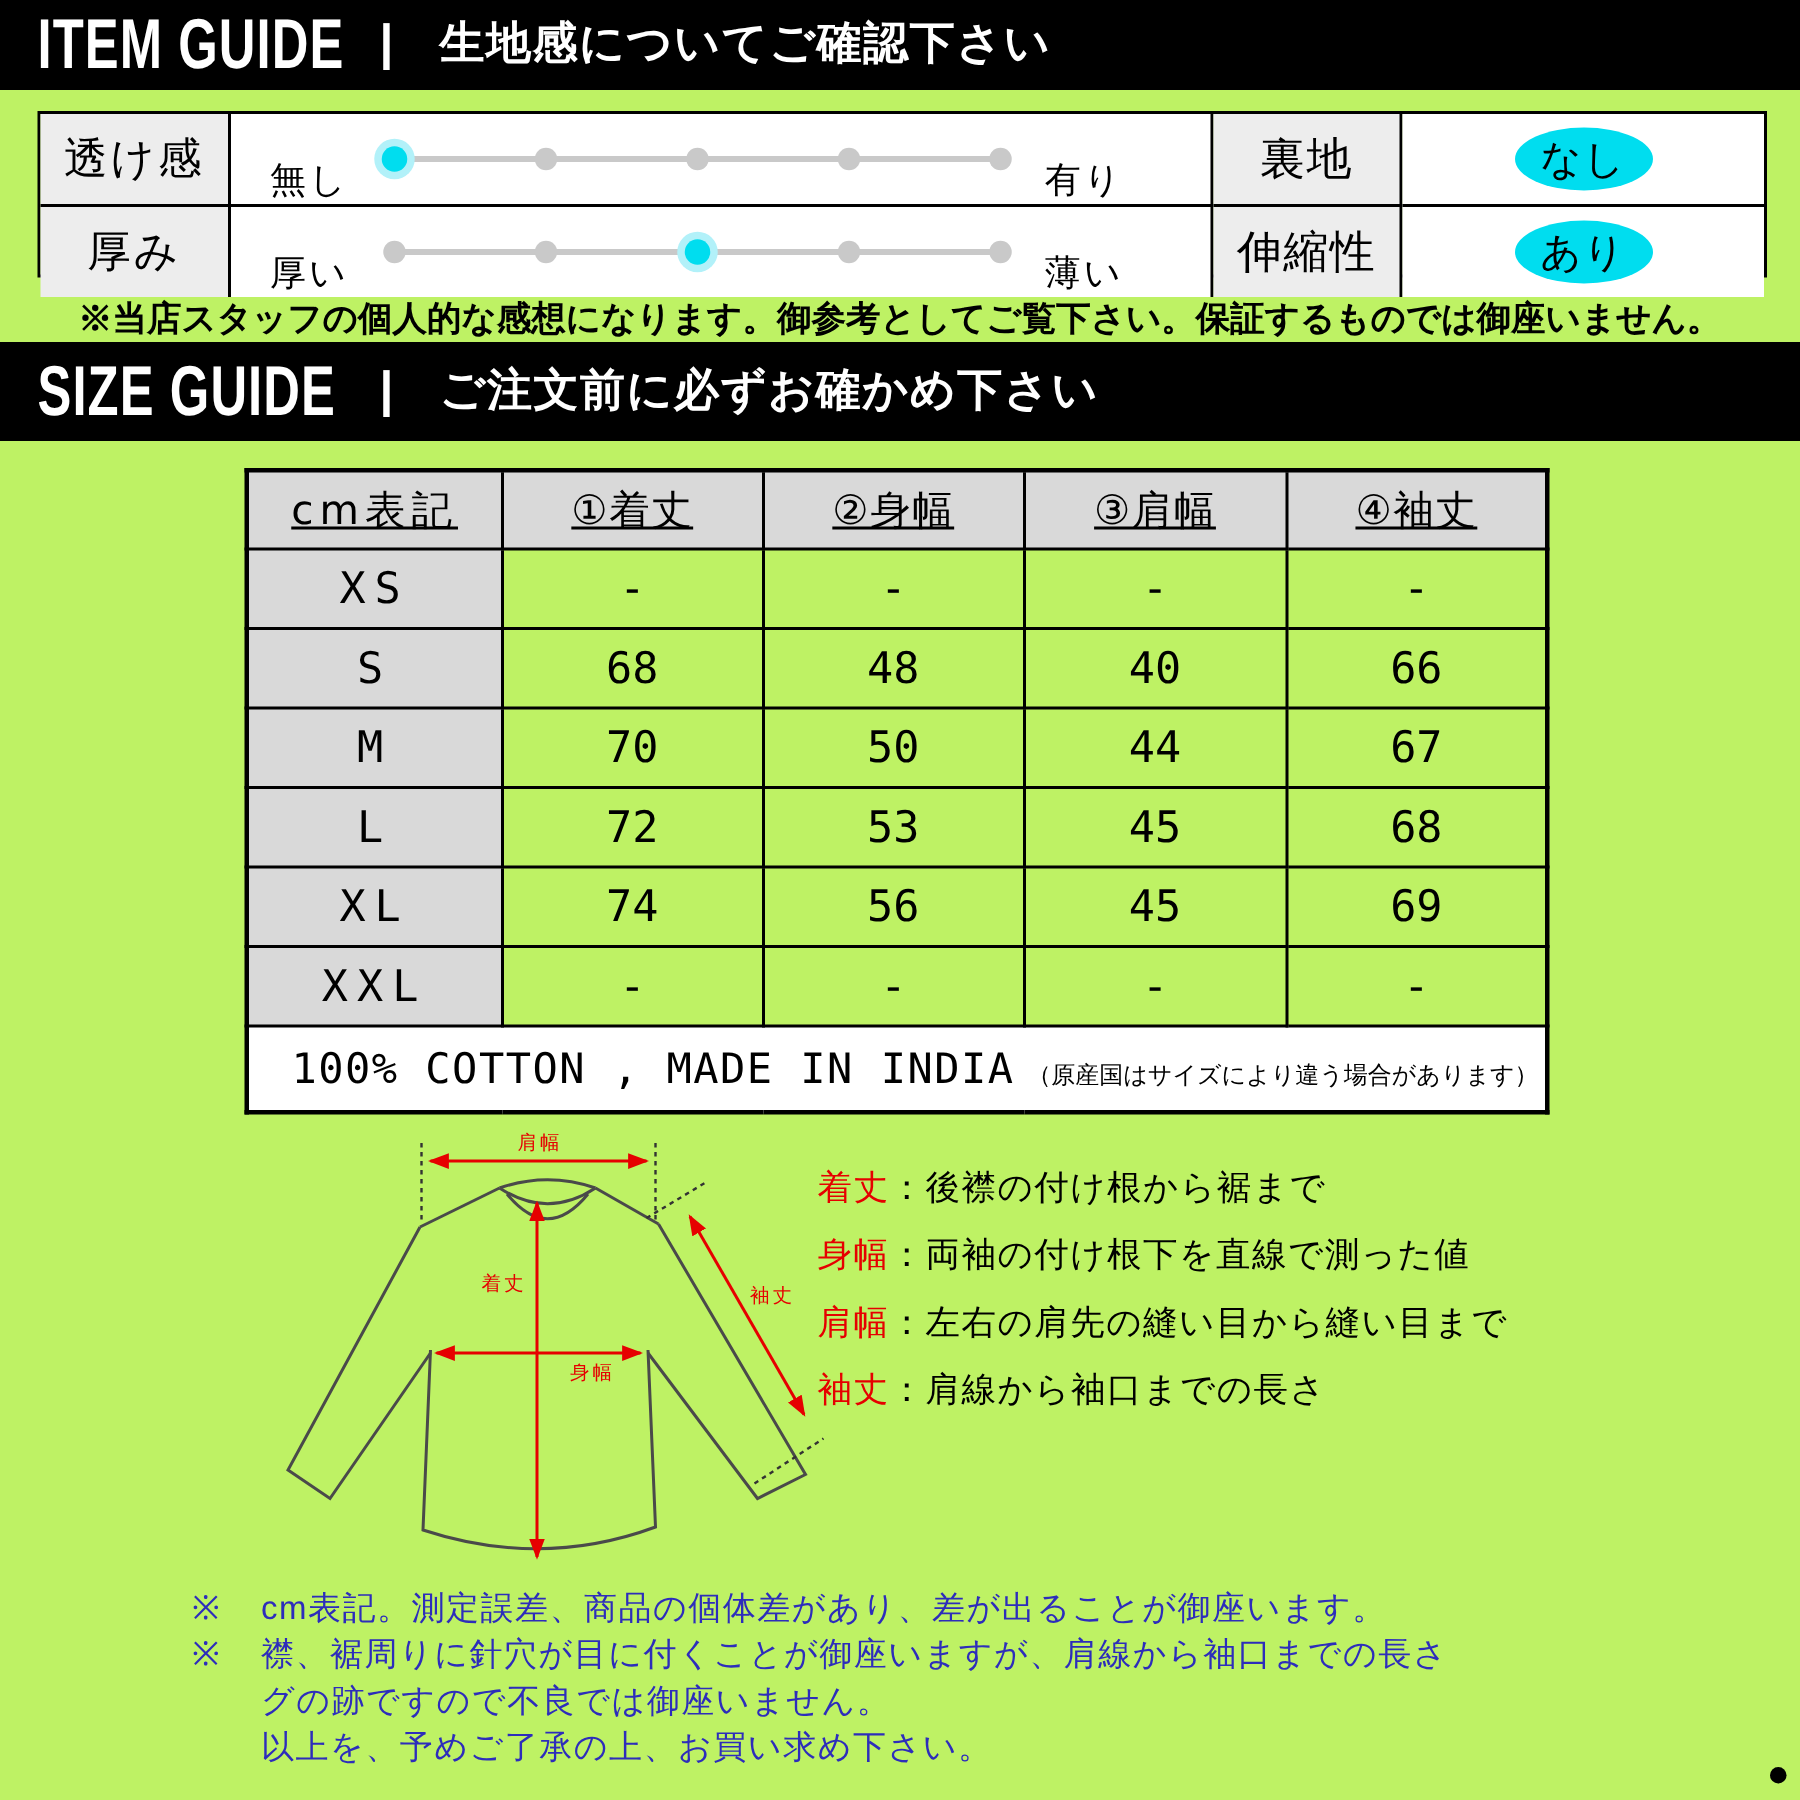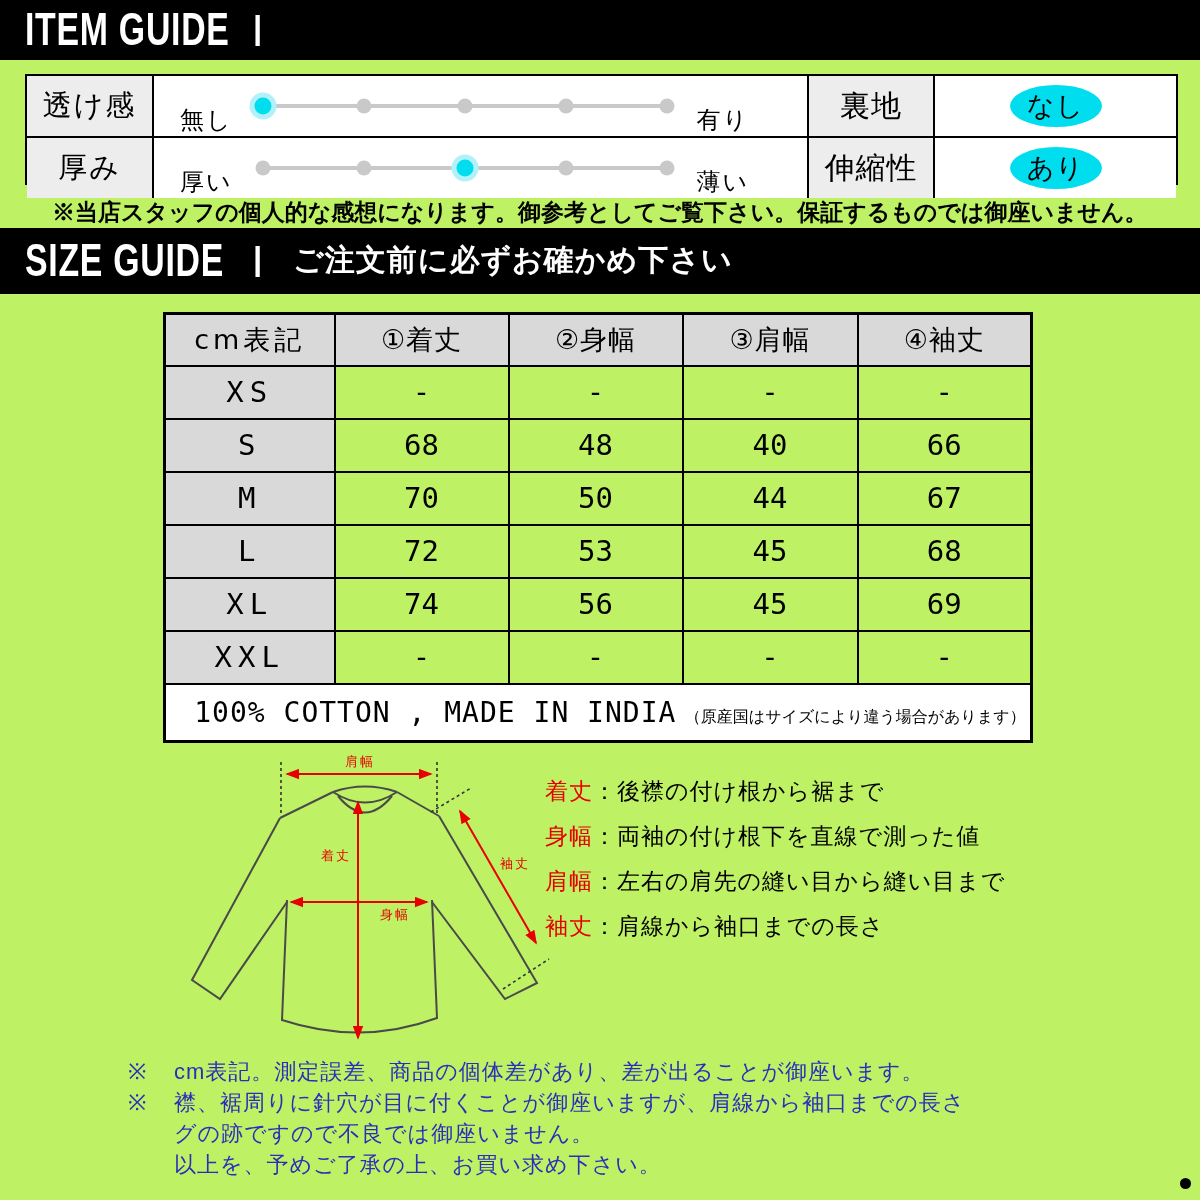--- a/index.html
+++ b/index.html
@@ -44,21 +44,21 @@
 
   .disclaimer { position:absolute; top:197px; left:52px; width:1120px;
     font-size:23px; font-weight:bold; white-space:nowrap; }
 
   
   .size-table { position:absolute; left:163px; top:312px; border-collapse:collapse;
     border:3px solid #000; table-layout:fixed; }
   .size-table th, .size-table td { border:2px solid #000; text-align:center;
     vertical-align:middle; }
   .size-table th { height:52px; background:#d9d9d9; font-weight:normal;
-    font-size:27px; font-family:"DejaVu Sans", sans-serif; letter-spacing:1px; }
+    font-size:27px; font-family:"DejaVu Sans", sans-serif; letter-spacing:1px;text-decoration:underline; }
   .size-table td.size { height:53px; background:#d9d9d9; font-size:29px;
     letter-spacing:6px; font-family:"DejaVu Sans Mono", monospace; }
   .size-table td.val { height:53px; font-size:29px;
     font-family:"DejaVu Sans Mono", monospace; }
   .size-table td.footer-cell { height:58px; background:#fff;padding-left:24px; }
   .cotton { font-size:28px; font-family:"DejaVu Sans Mono", monospace;
     letter-spacing:1px; }
   .cotton-note { font-size:16px; font-family:"Liberation Sans", sans-serif;
     margin-left:4px; }
 
@@ -81,20 +81,21 @@
     border-radius:50%; background:#000; }
 </style>
 </head>
 <body>
 
 <div id="app">
 
   <div class="bar bar1">
     <span class="bar-title">ITEM GUIDE</span>
     <span class="bar-sep">|</span>
+    <span class="bar-sub">生地感についてご確認下さい</span>
   </div>
 
   <div class="ig-table">
 
     <div class="ig-cell ig-label">透け感</div>
     <div class="ig-cell ig-slider">
       <span class="end-label">無し</span>
       <span class="track">
         <span class="dot d0 active"></span>
         <span class="dot d1"></span>

